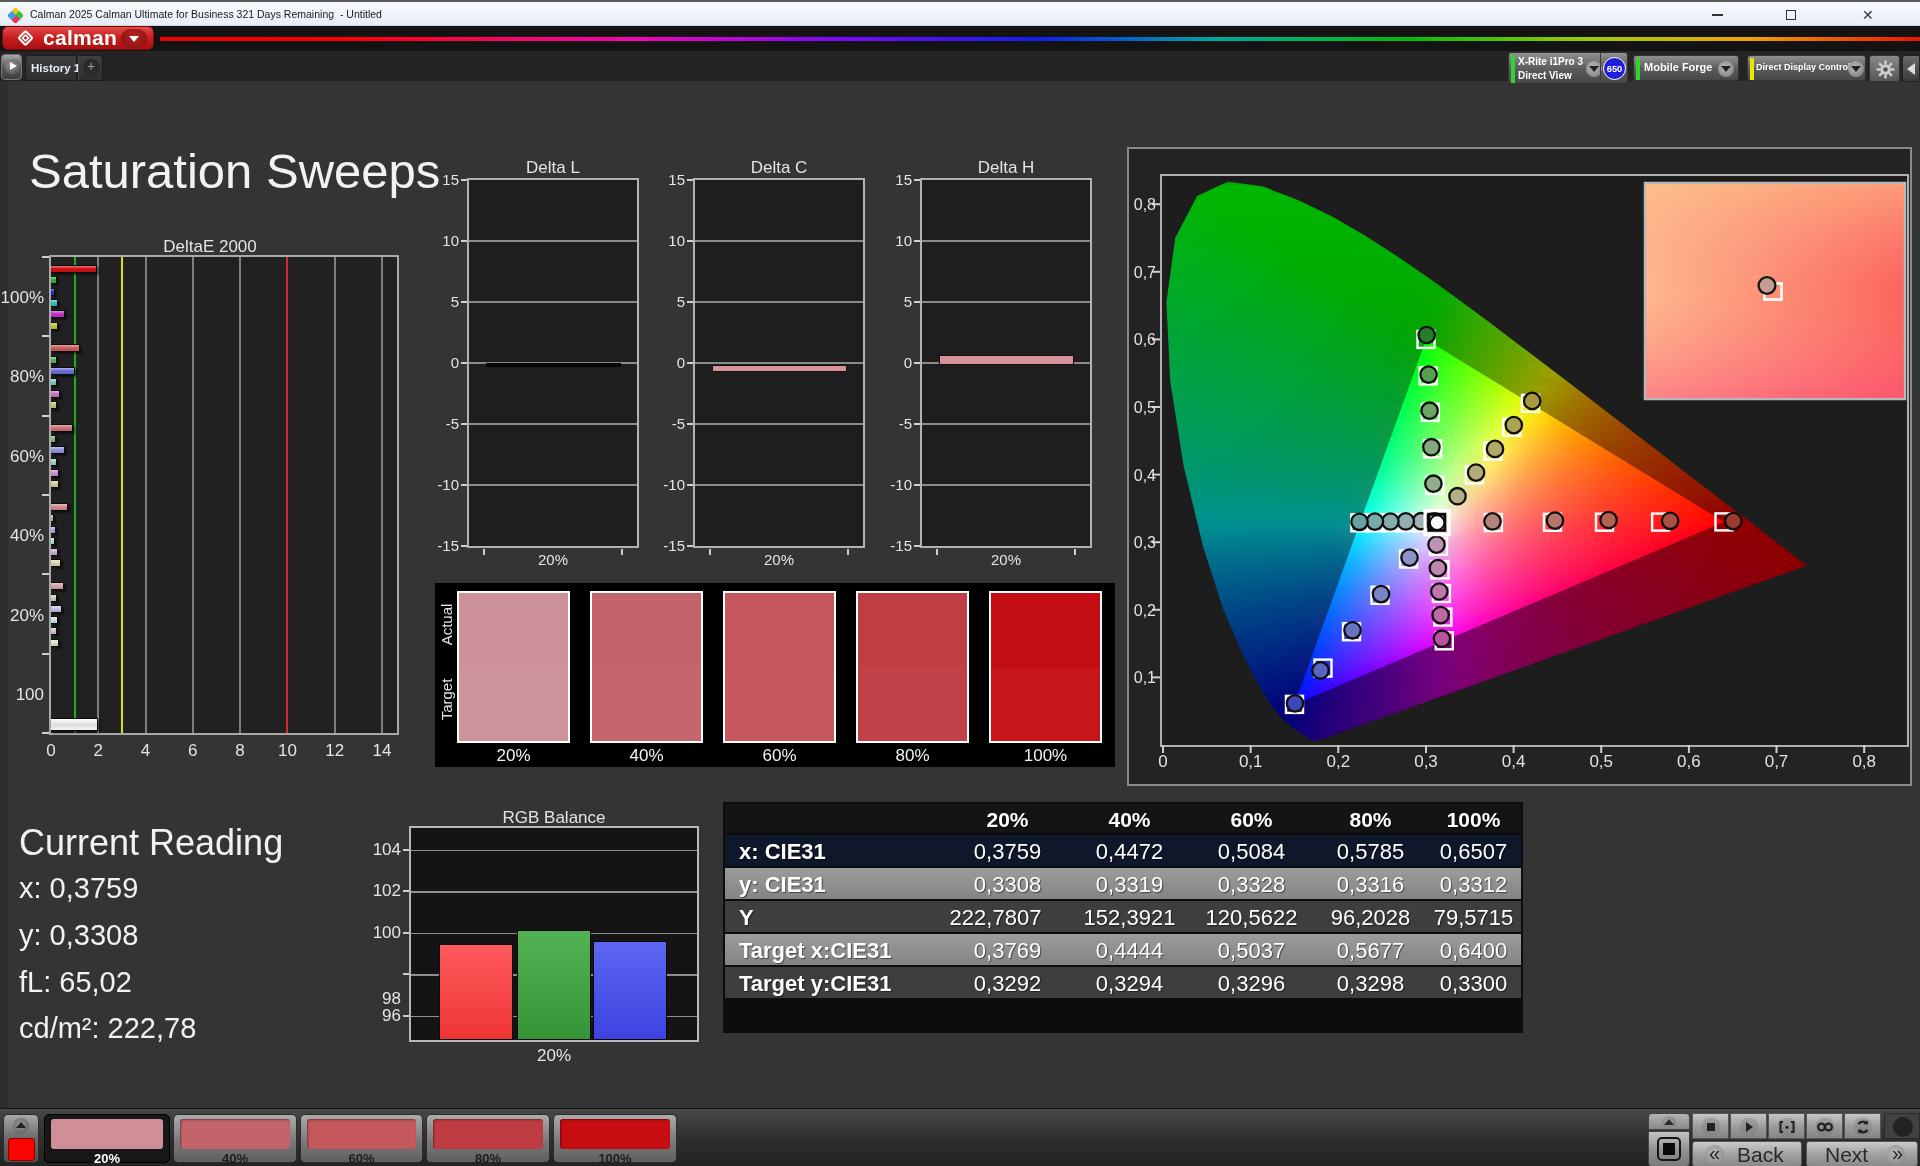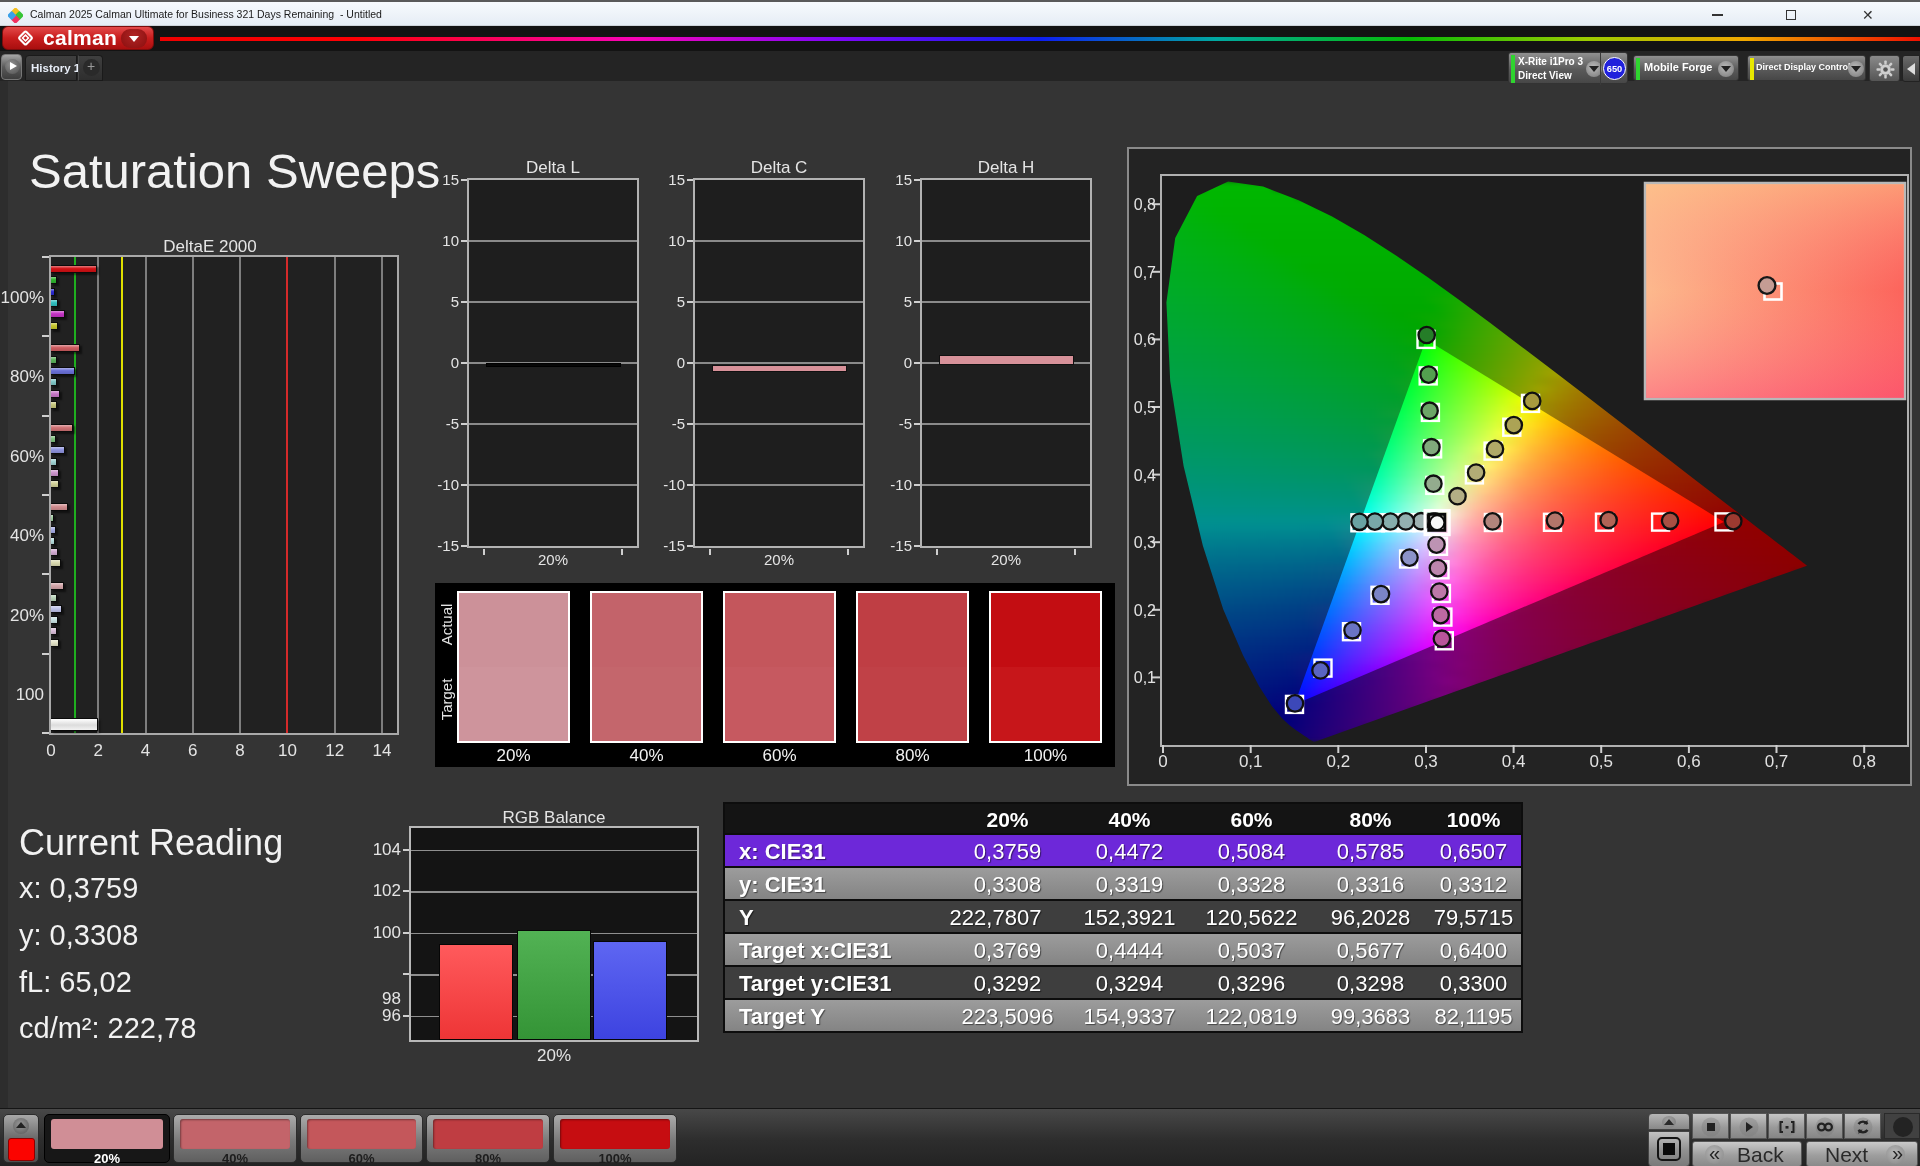--- a/index.html
+++ b/index.html
@@ -1733,21 +1733,21 @@
 <div class="lbl rt" style="left:363px;top:1005.5px;width:38px;font-size:17px;">96</div>
 <div class="lbl ctr" style="left:454px;top:1046px;width:200px;font-size:17px;">20%</div>
 <div class="abs" style="left:723px;top:802px;width:800px;height:231px;background:#0d0d0d;">
 <div class="abs" style="left:2px;top:2px;width:796px;height:29px;background:#141414;">
 <div class="abs ctr" style="left:224px;top:4px;width:117px;font-size:21px;font-weight:bold;color:#fff;text-shadow:1px 1px 1px rgba(0,0,0,0.5);">20%</div>
 <div class="abs ctr" style="left:346px;top:4px;width:117px;font-size:21px;font-weight:bold;color:#fff;text-shadow:1px 1px 1px rgba(0,0,0,0.5);">40%</div>
 <div class="abs ctr" style="left:468px;top:4px;width:117px;font-size:21px;font-weight:bold;color:#fff;text-shadow:1px 1px 1px rgba(0,0,0,0.5);">60%</div>
 <div class="abs ctr" style="left:587px;top:4px;width:117px;font-size:21px;font-weight:bold;color:#fff;text-shadow:1px 1px 1px rgba(0,0,0,0.5);">80%</div>
 <div class="abs ctr" style="left:690px;top:4px;width:117px;font-size:21px;font-weight:bold;color:#fff;text-shadow:1px 1px 1px rgba(0,0,0,0.5);">100%</div>
 </div>
-<div class="abs" style="left:2px;top:33px;width:796px;height:31px;background:#6d28d9;">
+<div class="abs" style="left:2px;top:33px;width:796px;height:31px;background:#0f172a;">
 <div class="abs" style="left:14px;top:4px;font-size:22px;font-weight:bold;color:#fff;text-shadow:1px 1px 1px rgba(0,0,0,0.5);">x: CIE31</div>
 <div class="abs ctr" style="left:224px;top:4px;width:117px;font-size:22px;color:#fff;text-shadow:1px 1px 1px rgba(0,0,0,0.5);">0,3759</div>
 <div class="abs ctr" style="left:346px;top:4px;width:117px;font-size:22px;color:#fff;text-shadow:1px 1px 1px rgba(0,0,0,0.5);">0,4472</div>
 <div class="abs ctr" style="left:468px;top:4px;width:117px;font-size:22px;color:#fff;text-shadow:1px 1px 1px rgba(0,0,0,0.5);">0,5084</div>
 <div class="abs ctr" style="left:587px;top:4px;width:117px;font-size:22px;color:#fff;text-shadow:1px 1px 1px rgba(0,0,0,0.5);">0,5785</div>
 <div class="abs ctr" style="left:690px;top:4px;width:117px;font-size:22px;color:#fff;text-shadow:1px 1px 1px rgba(0,0,0,0.5);">0,6507</div>
 </div>
 <div class="abs" style="left:2px;top:66px;width:796px;height:31px;background:linear-gradient(#9c9c9c,#848484);">
 <div class="abs" style="left:14px;top:4px;font-size:22px;font-weight:bold;color:#fff;text-shadow:1px 1px 1px rgba(0,0,0,0.5);">y: CIE31</div>
 <div class="abs ctr" style="left:224px;top:4px;width:117px;font-size:22px;color:#fff;text-shadow:1px 1px 1px rgba(0,0,0,0.5);">0,3308</div>
@@ -1772,28 +1772,20 @@
 <div class="abs ctr" style="left:587px;top:4px;width:117px;font-size:22px;color:#fff;text-shadow:1px 1px 1px rgba(0,0,0,0.5);">0,5677</div>
 <div class="abs ctr" style="left:690px;top:4px;width:117px;font-size:22px;color:#fff;text-shadow:1px 1px 1px rgba(0,0,0,0.5);">0,6400</div>
 </div>
 <div class="abs" style="left:2px;top:165px;width:796px;height:31px;background:#3e3e3e;">
 <div class="abs" style="left:14px;top:4px;font-size:22px;font-weight:bold;color:#fff;text-shadow:1px 1px 1px rgba(0,0,0,0.5);">Target y:CIE31</div>
 <div class="abs ctr" style="left:224px;top:4px;width:117px;font-size:22px;color:#fff;text-shadow:1px 1px 1px rgba(0,0,0,0.5);">0,3292</div>
 <div class="abs ctr" style="left:346px;top:4px;width:117px;font-size:22px;color:#fff;text-shadow:1px 1px 1px rgba(0,0,0,0.5);">0,3294</div>
 <div class="abs ctr" style="left:468px;top:4px;width:117px;font-size:22px;color:#fff;text-shadow:1px 1px 1px rgba(0,0,0,0.5);">0,3296</div>
 <div class="abs ctr" style="left:587px;top:4px;width:117px;font-size:22px;color:#fff;text-shadow:1px 1px 1px rgba(0,0,0,0.5);">0,3298</div>
 <div class="abs ctr" style="left:690px;top:4px;width:117px;font-size:22px;color:#fff;text-shadow:1px 1px 1px rgba(0,0,0,0.5);">0,3300</div>
-</div>
-<div class="abs" style="left:2px;top:198px;width:796px;height:31px;background:linear-gradient(#9c9c9c,#848484);">
-<div class="abs" style="left:14px;top:4px;font-size:22px;font-weight:bold;color:#fff;text-shadow:1px 1px 1px rgba(0,0,0,0.5);">Target Y</div>
-<div class="abs ctr" style="left:224px;top:4px;width:117px;font-size:22px;color:#fff;text-shadow:1px 1px 1px rgba(0,0,0,0.5);">223,5096</div>
-<div class="abs ctr" style="left:346px;top:4px;width:117px;font-size:22px;color:#fff;text-shadow:1px 1px 1px rgba(0,0,0,0.5);">154,9337</div>
-<div class="abs ctr" style="left:468px;top:4px;width:117px;font-size:22px;color:#fff;text-shadow:1px 1px 1px rgba(0,0,0,0.5);">122,0819</div>
-<div class="abs ctr" style="left:587px;top:4px;width:117px;font-size:22px;color:#fff;text-shadow:1px 1px 1px rgba(0,0,0,0.5);">99,3683</div>
-<div class="abs ctr" style="left:690px;top:4px;width:117px;font-size:22px;color:#fff;text-shadow:1px 1px 1px rgba(0,0,0,0.5);">82,1195</div>
 </div>
 </div>
 <div class="abs" style="left:0;top:1108px;width:1920px;height:58px;background:linear-gradient(#484848,#2d2d2d 55%,#232323);border-top:1px solid #151515;">
 <div class="abs" style="left:3px;top:5px;width:36px;height:49px;background:linear-gradient(#a8a8a8,#6a6a6a 50%,#4f4f4f);border:1px solid #2c2c2c;border-radius:5px;">
 <div class="abs" style="left:9px;top:3px;width:16px;height:16px;border-radius:50%;background:radial-gradient(circle at 45% 40%,#999,#555);"></div>
 <div class="abs" style="left:12px;top:7px;width:0;height:0;border-left:5px solid transparent;border-right:5px solid transparent;border-bottom:6px solid #222;"></div>
 <div class="abs" style="left:4px;top:23px;width:27px;height:23px;background:#fb0400;border:1px solid #8c0000;border-radius:3px;"></div>
 </div>
 <div class="abs" style="left:44px;top:5px;width:126px;height:49px;background:#171717;border:1px solid #000;border-radius:5px;"></div>
 <div class="abs" style="left:51px;top:10px;width:112px;height:30px;background:#d08e96;border-radius:3px;"></div>

